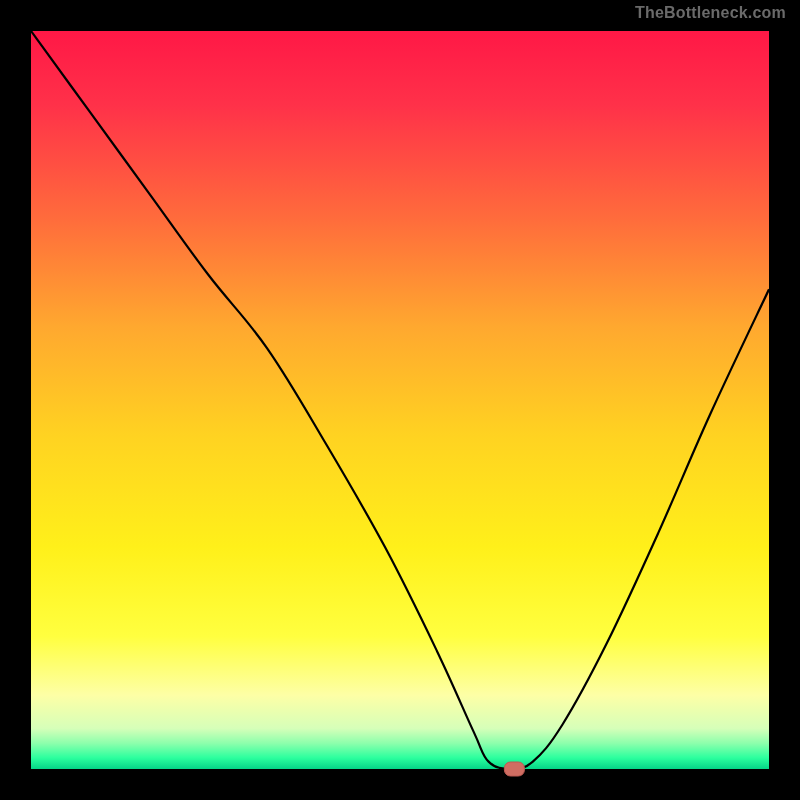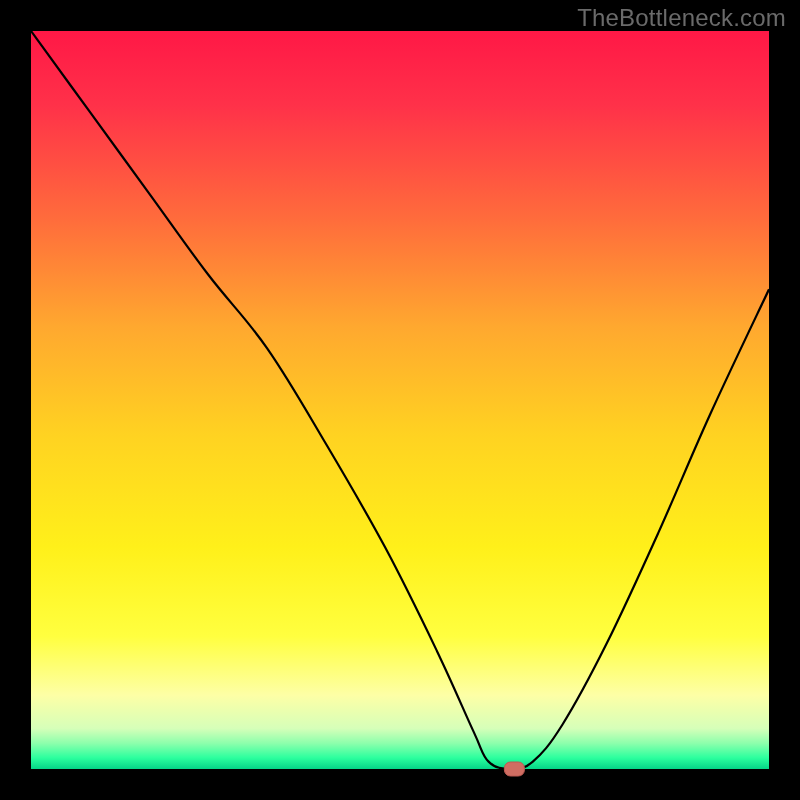--- a/index.html
+++ b/index.html
@@ -15,22 +15,22 @@
     position: relative;
     width: 800px;
     height: 800px;
     background: #000;
   }
   .attribution {
     position: absolute;
     top: 4px;
     right: 14px;
     color: #6a6a6a;
-    font-size: 24px;
-    font-weight: 400;
+    font-size: 16px;
+    font-weight: 700;
     letter-spacing: 0.2px;
     z-index: 10;
   }
   svg {
     position: absolute;
     top: 0;
     left: 0;
   }
 </style>
 </head>

